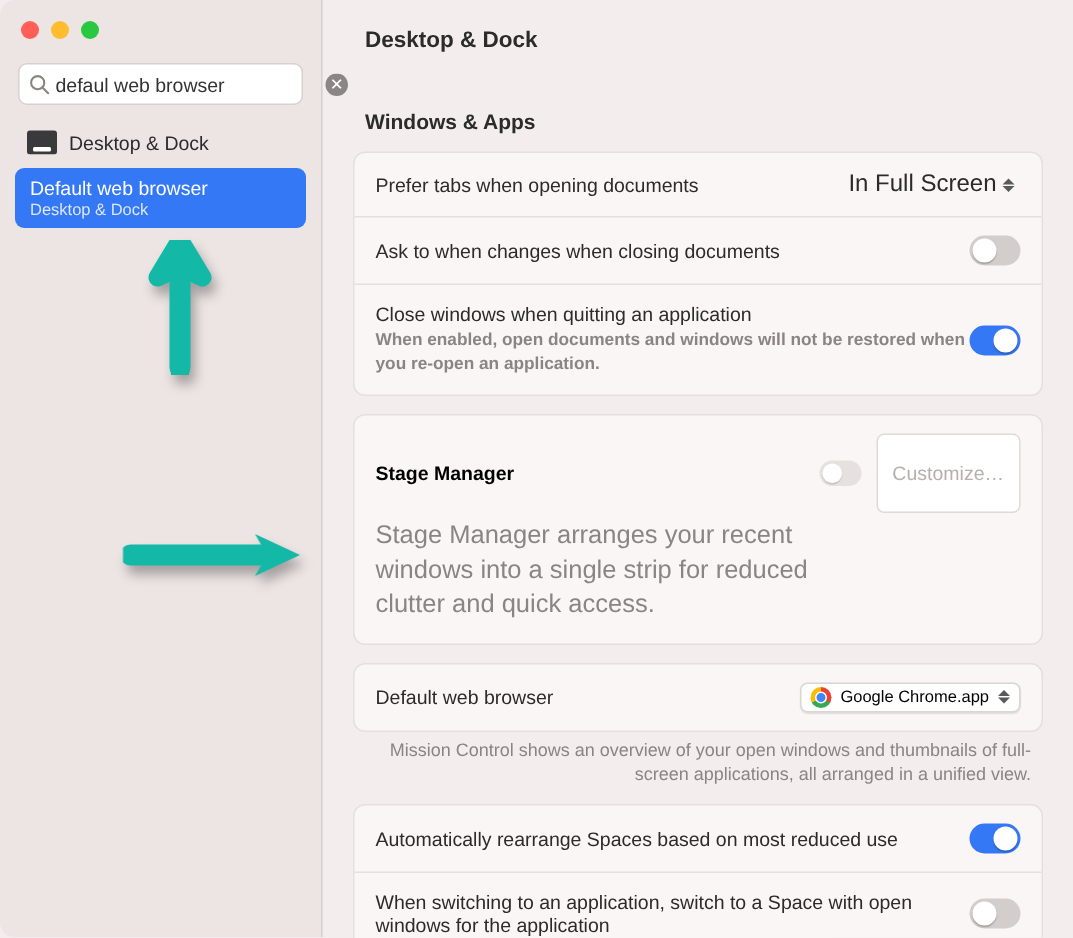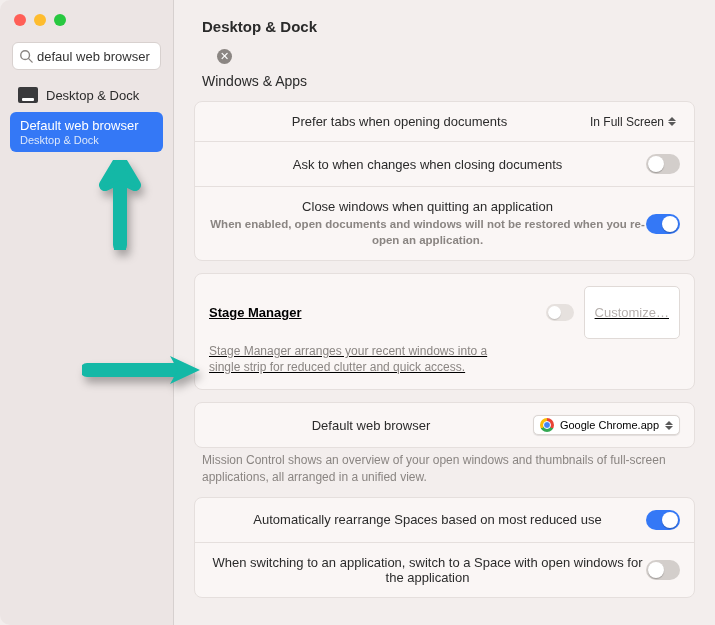--- a/index.html
+++ b/index.html
@@ -13,21 +13,21 @@
     }
     .window {
       display: flex;
       width: 715px;
       height: 625px;
       background: #f3eeed;
       border-radius: 10px;
       overflow: hidden;
     }
     .sidebar {
-      width: 174px;
+      width: 215px;
       background: #ece5e4;
       border-right: 1px solid #d6d0cf;
       display: flex;
       flex-direction: column;
       position: relative;
     }
     .traffic-lights {
       display: flex;
       gap: 8px;
       padding: 14px 14px 10px 14px;
@@ -112,57 +112,57 @@
     }
     .main-header {
       padding: 18px 28px 10px 28px;
       font-size: 15px;
       font-weight: 700;
       color: #2b2b2b;
     }
     .section-title {
       padding: 28px 28px 8px 28px;
       font-size: 14px;
-      font-weight: 400;
+      font-weight: 700;
       color: #2b2b2b;
     }
     .section-desc {
       padding: 0 28px 6px 28px;
       font-size: 12px;
       color: #8a8582;
       line-height: 1.35;
+      text-align: right;
     }
     .panel {
       margin: 4px 20px;
       background: #faf6f5;
       border: 1px solid #e5dfdd;
       border-radius: 8px;
     }
     .row {
       padding: 12px 14px;
       display: flex;
       align-items: center;
       border-bottom: 1px solid #e5dfdd;
-      text-align: center;
     }
     .row:last-child { border-bottom: none; }
     .row-label {
       flex: 1;
       font-size: 13px;
       color: #2b2b2b;
     }
     .row-label .sub {
       font-size: 11.5px;
       color: #8a8582;
       margin-top: 3px;
       line-height: 1.35;
       font-weight: bold;
     }
     .popup-button {
-      font-size: 12px;
+      font-size: 16px;
       color: #2b2b2b;
       display: flex;
       align-items: center;
       gap: 4px;
     }
     .popup-button .chev {
       width: 12px; display: inline-flex; flex-direction: column; gap: 1px;
     }
     .popup-button .chev::before, .popup-button .chev::after {
       content: ""; width: 0; height: 0; border-left: 4px solid transparent; border-right: 4px solid transparent;
@@ -175,33 +175,32 @@
     }
     .toggle .knob {
       width: 16px; height: 16px; border-radius: 50%; background: #fff;
       position: absolute; top: 2px; left: 2px;
       box-shadow: 0 1px 1px rgba(0,0,0,.25);
     }
     .toggle.on { background: #3478f6; }
     .toggle.on .knob { left: auto; right: 2px; }
     .stage-row {
       padding: 12px 14px 14px 14px;
-      text-decoration: underline;
     }
     .stage-top {
       display: flex; align-items: center; gap: 10px;
     }
     .stage-top .title { font-size: 13px; font-weight: 600; flex: 1; }
     .customize-btn {
       font-size: 13px; color: #b6b0ad;
       border: 1px solid #e0dad7; background: #fff;
       border-radius: 5px; padding: 18px 10px;
     }
     .stage-desc {
-      font-size: 12px; color: #8a8582; margin-top: 4px; line-height: 1.35;
+      font-size: 17px; color: #8a8582; margin-top: 4px; line-height: 1.35;
       max-width: 300px;
     }
     .browser-select {
       background: #fff; border: 1px solid #dcd6d3; border-radius: 5px;
       padding: 2px 6px 2px 6px; display: flex; align-items: center; gap: 6px;
       font-size: 11px;
       box-shadow: 0 0.5px 1px rgba(0,0,0,.1);
     }
     .chrome-icon {
       width: 14px; height: 14px; border-radius: 50%;

